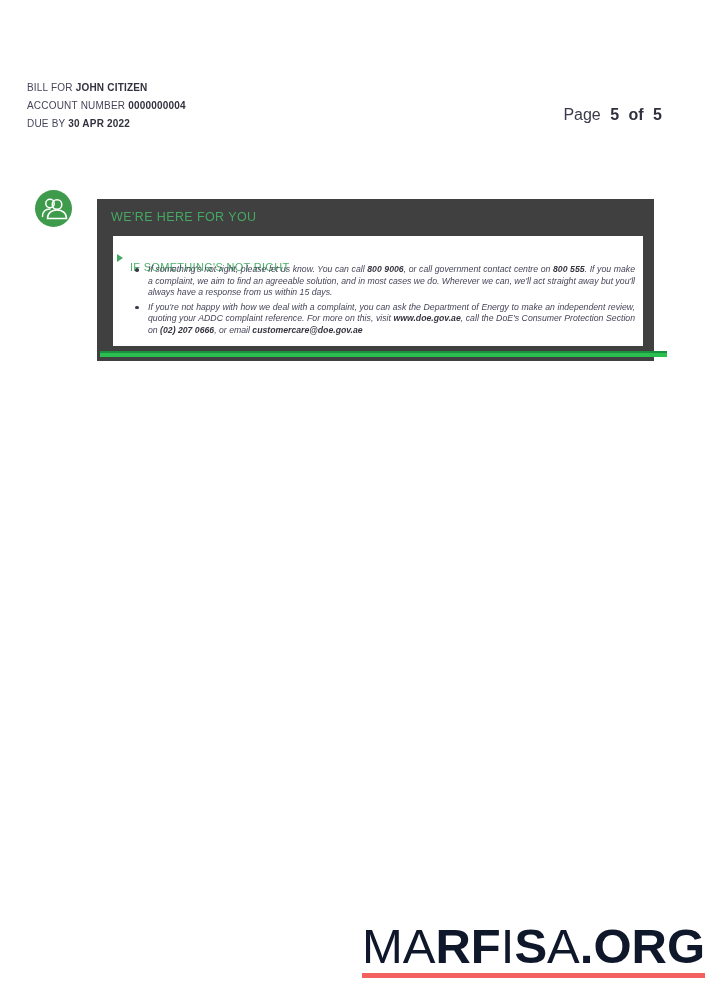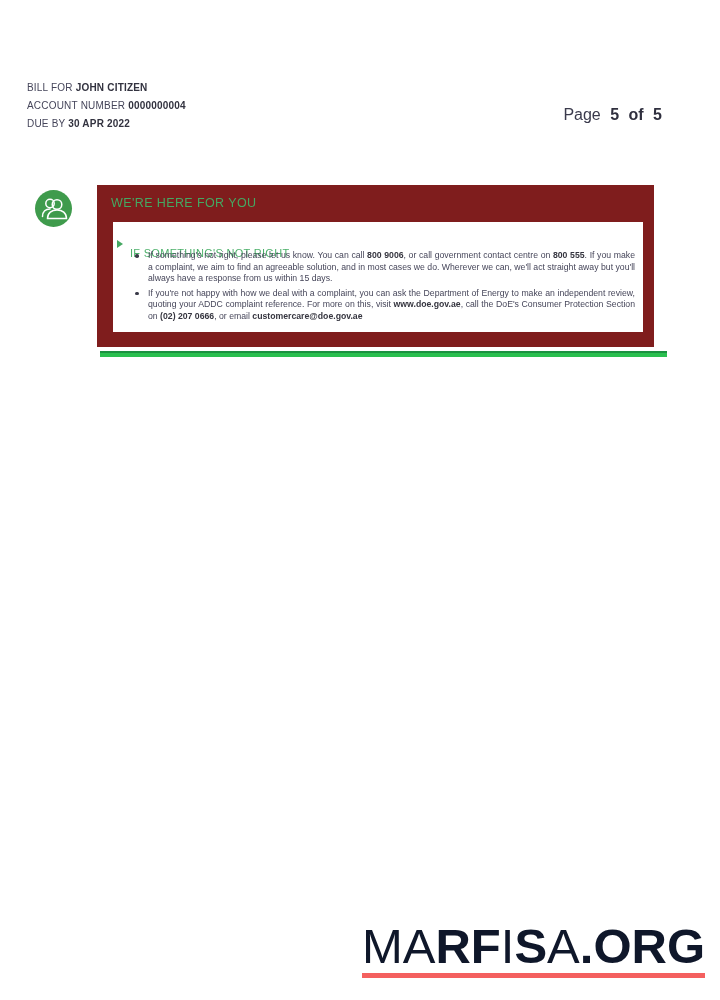--- a/index.html
+++ b/index.html
@@ -13,32 +13,32 @@
 
   
   .page-num{position:absolute;right:58px;top:106px;font-size:16px;color:#3a3a4c;
             word-spacing:5px;}
   .page-num b{color:#2f2f3e;}
 
   
   .icon-circle{position:absolute;left:34px;top:189px;width:39px;height:39px;}
 
   
-  .card{position:absolute;left:97px;top:185px;width:557px;height:162px;background:#7f1d1d;}
+  .card{position:absolute;left:97px;top:199px;width:557px;height:162px;background:#404040;}
   .card-title{position:absolute;left:14px;top:11px;font-size:12.5px;letter-spacing:.4px;
               color:#45a862;font-weight:400;}
   .inner{position:absolute;left:16px;top:37px;width:530px;height:110px;background:#ffffff;}
   .sub-head{position:absolute;left:4px;top:7px;display:flex;align-items:center;}
   .tri{width:0;height:0;border-left:6px solid #45a862;border-top:4px solid transparent;
        border-bottom:4px solid transparent;margin-right:7px;}
   .sub-title{font-size:11px;letter-spacing:.3px;color:#4cb06a;font-weight:400;margin-top:18px;}
   .bullets{position:absolute;left:0;top:28px;margin:0;padding:0 0 0 35px;width:487px;
            list-style:none;}
   .bullets li{position:relative;font-size:8.7px;line-height:11.6px;color:#46465a;
-              text-align:justify;margin-bottom:3px;}
+              text-align:justify;margin-bottom:3px;font-style:italic;}
   .bullets li::before{content:"";position:absolute;left:-13px;top:4px;width:3.5px;height:3.5px;
               border-radius:50%;background:#3a3a48;}
   .b{font-weight:700;color:#35353f;}
 
   
   .green-bar{position:absolute;left:100px;top:351px;width:567px;height:6px;
              background:#2abf4f;border-top:2px solid #1b9140;box-sizing:border-box;}
 
   
   .logo{position:absolute;right:15px;top:921px;text-align:right;}

